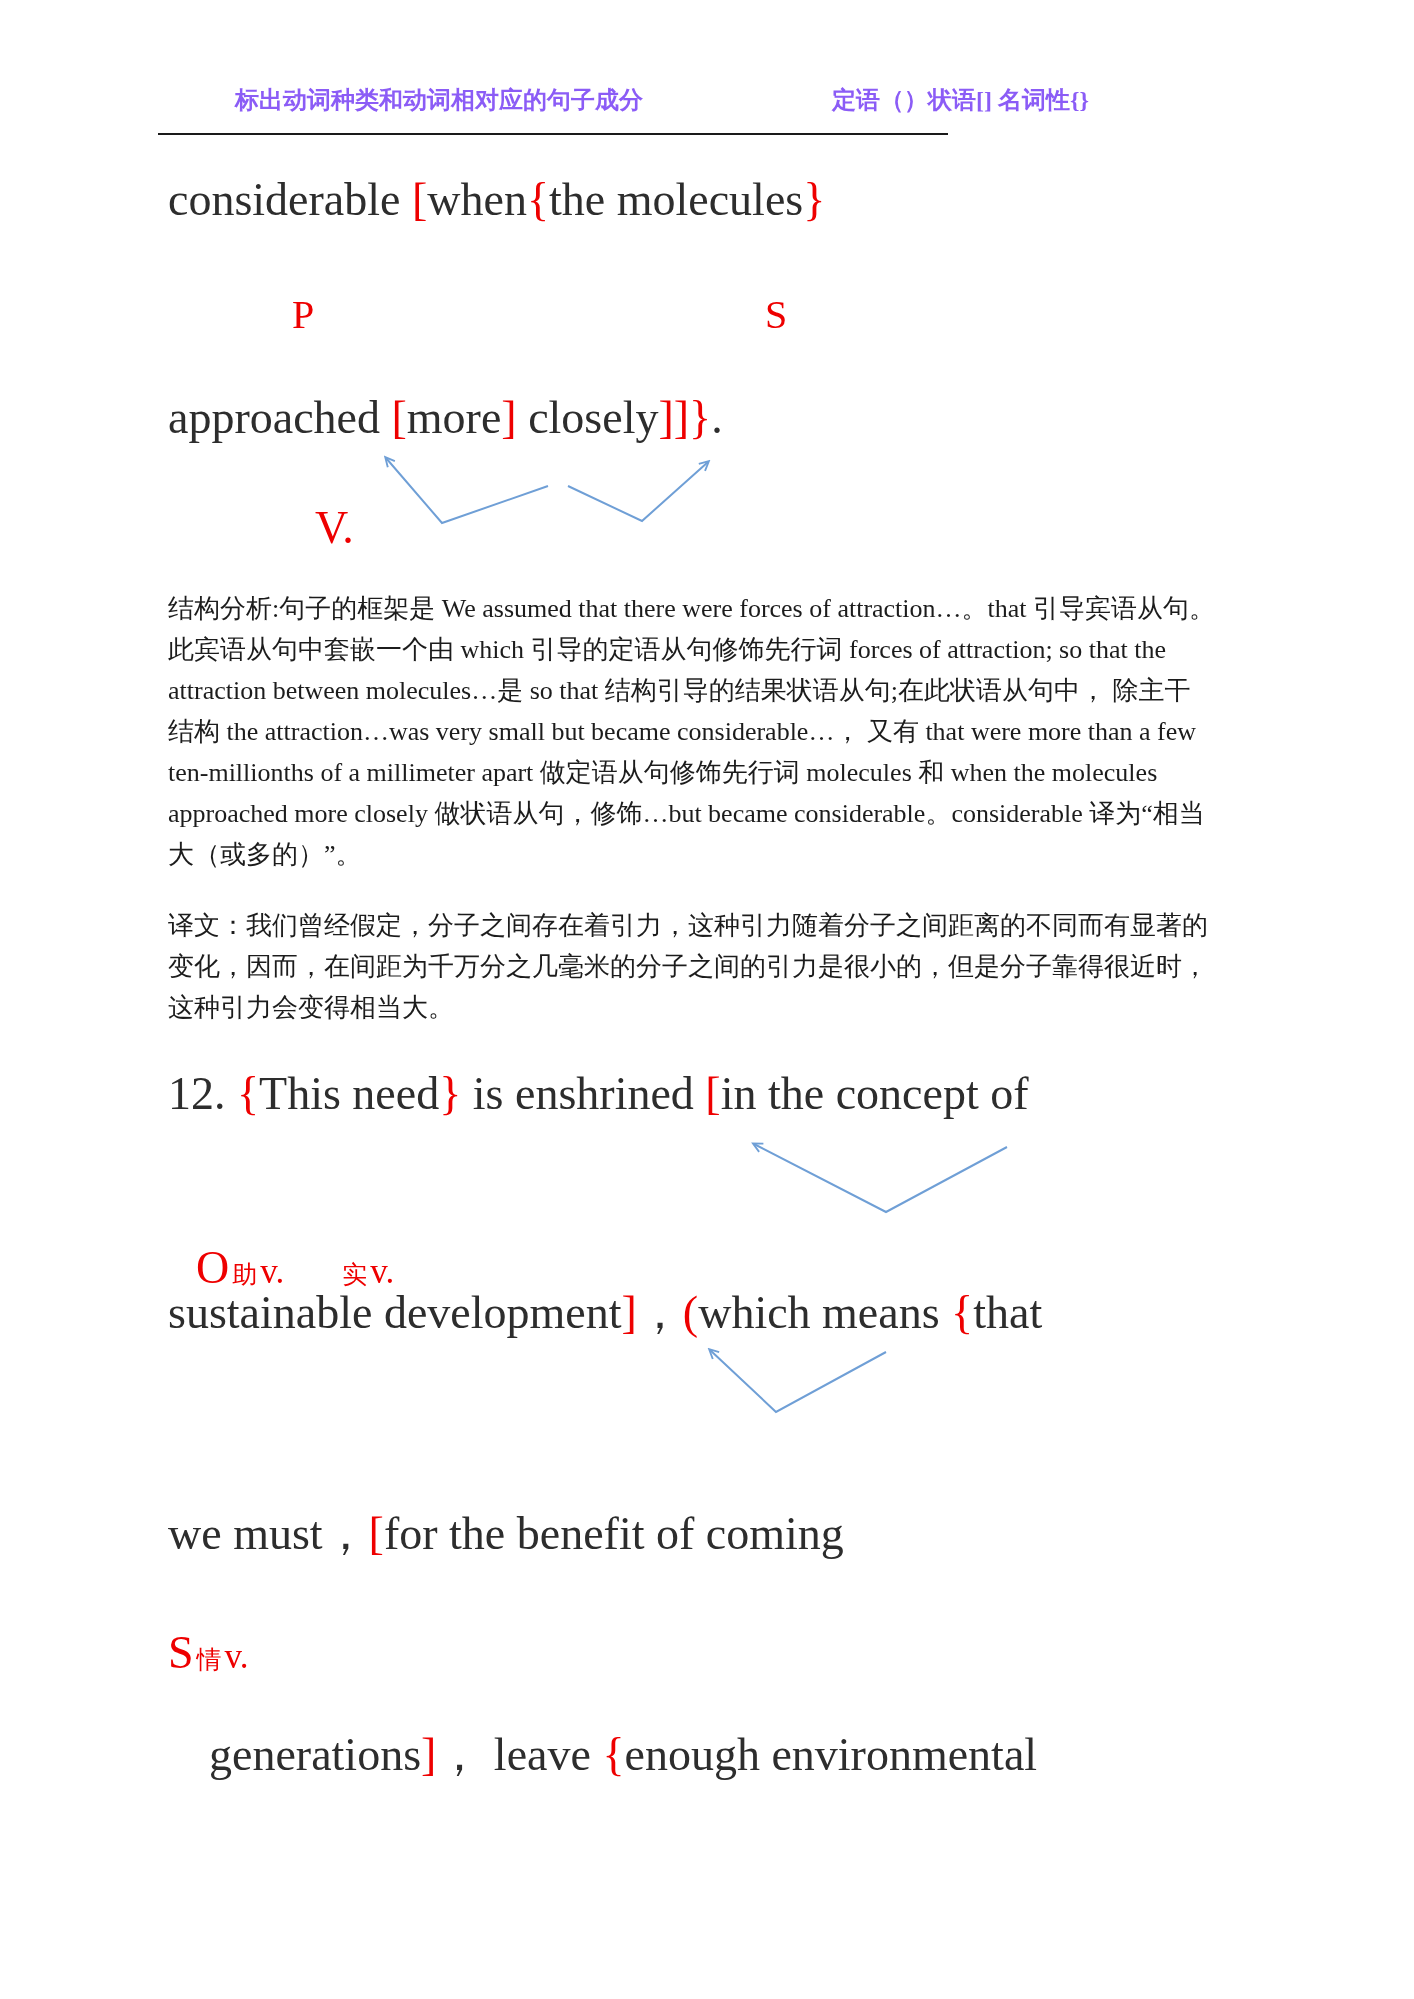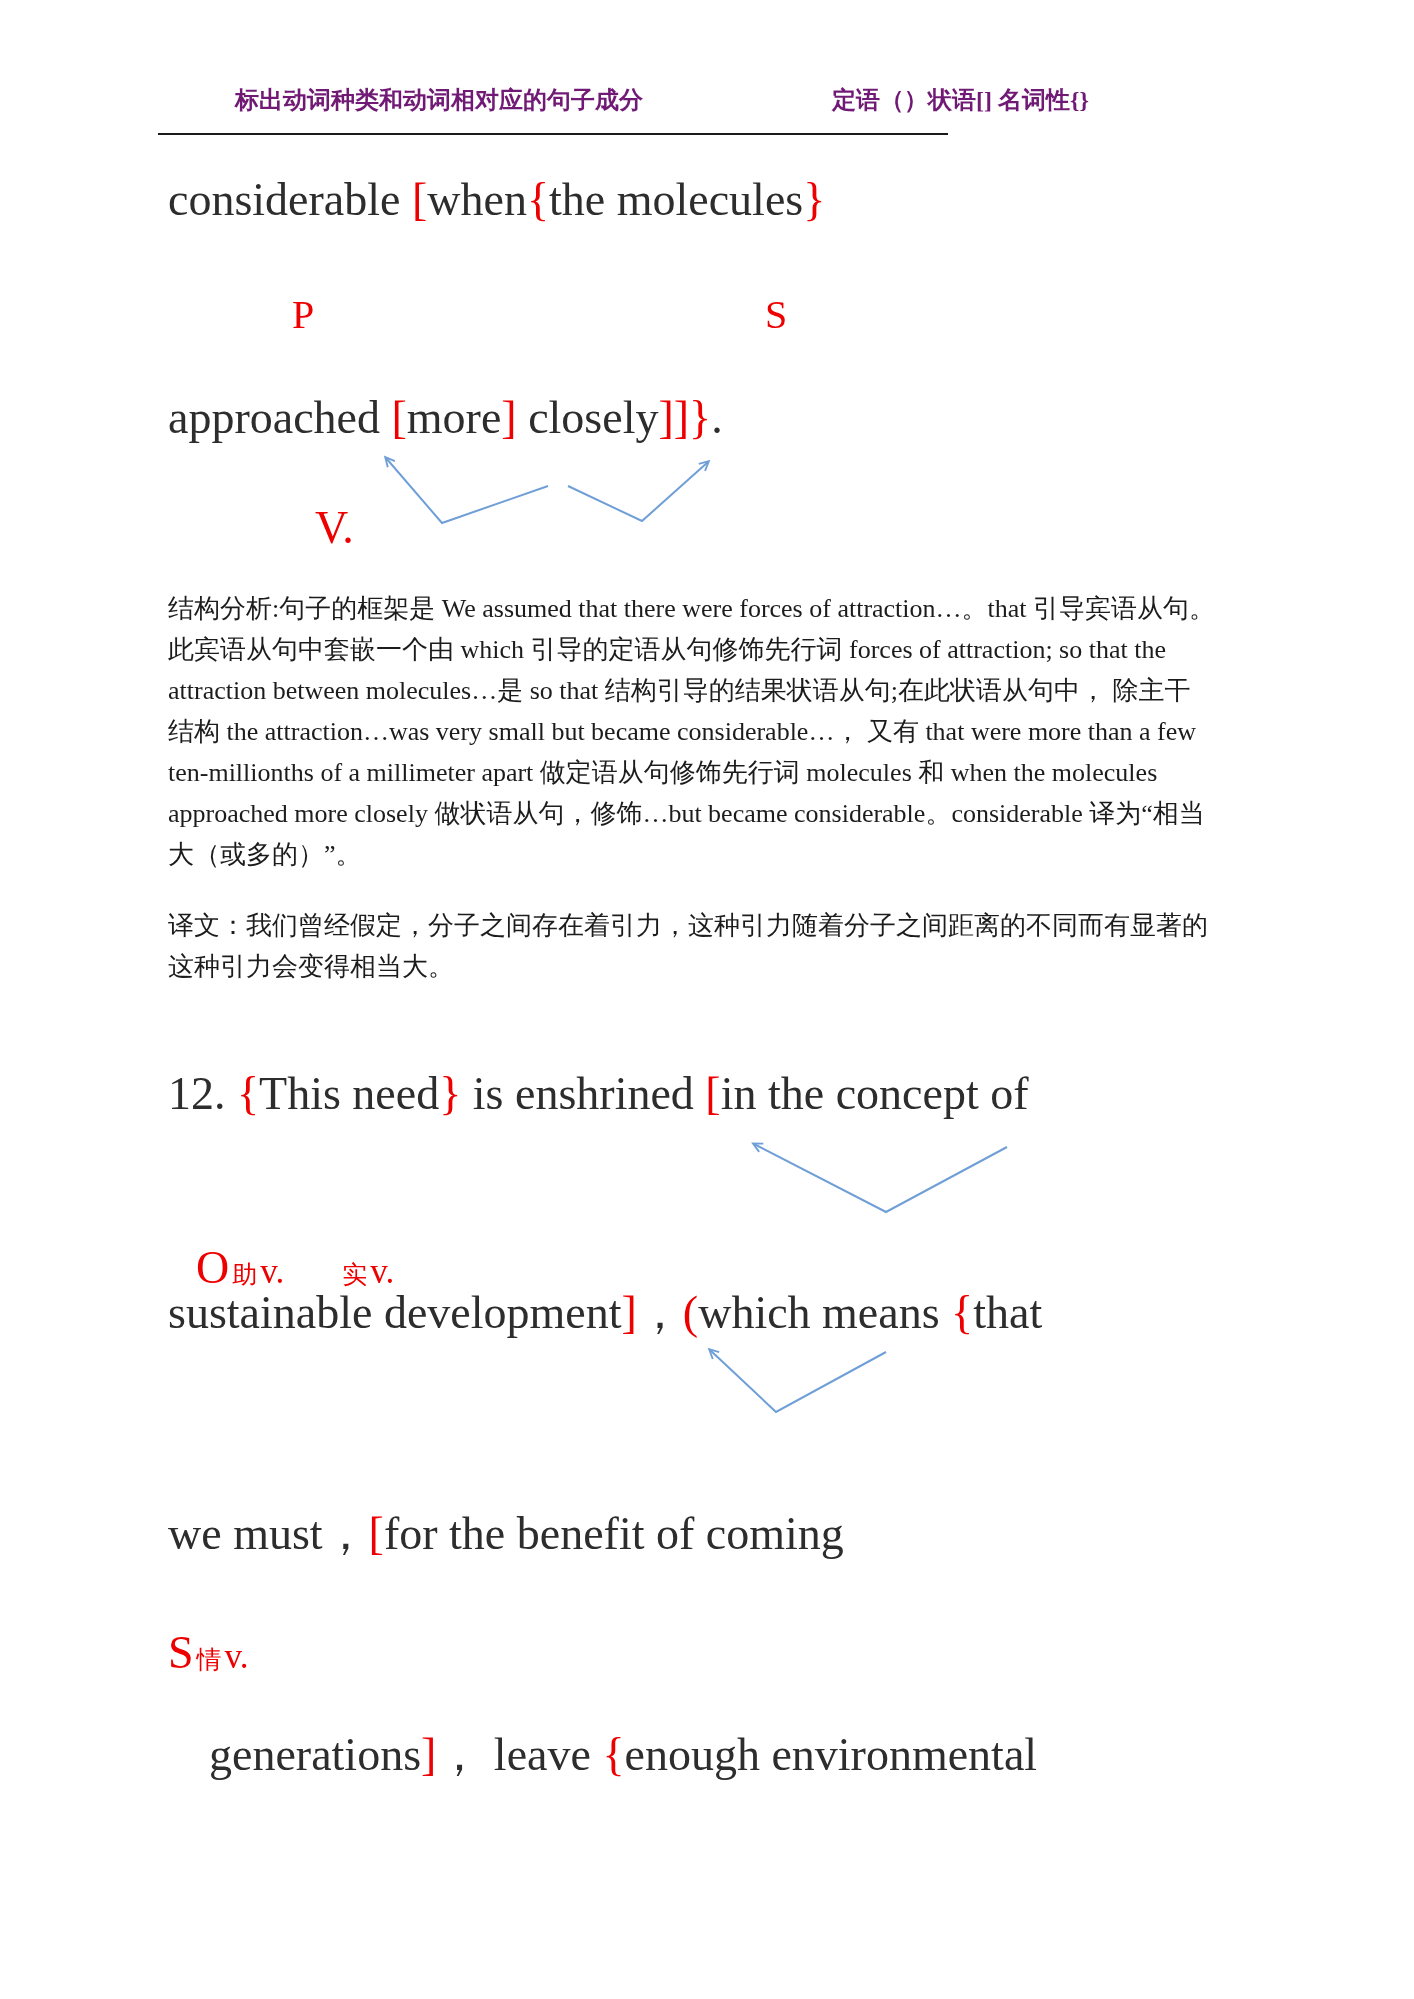--- a/index.html
+++ b/index.html
@@ -15,21 +15,21 @@
     height:1999px;
     background:#ffffff;
     font-family:"Liberation Serif","DejaVu Serif",serif;
     overflow:hidden;
   }
   
   .hdr{
     position:absolute;
     font-size:24px;
     font-weight:bold;
-    color:#701a75;
+    color:#8b5cf6;
     white-space:nowrap;
   }
   .hdr-rule{
     position:absolute;
     left:158px;top:133px;width:790px;height:0;
     border-top:2px solid #1a1a1a;
   }
   
   .bigline{
     position:absolute;
@@ -112,20 +112,21 @@
       <div class="pline">此宾语从句中套嵌一个由 which 引导的定语从句修饰先行词 forces of attraction; so that the</div>
       <div class="pline">attraction between molecules…是 so that 结构引导的结果状语从句;在此状语从句中， 除主干</div>
       <div class="pline">结构 the attraction…was very small but became considerable…， 又有 that were more than a few</div>
       <div class="pline">ten-millionths of a millimeter apart 做定语从句修饰先行词 molecules 和 when the molecules</div>
       <div class="pline">approached more closely 做状语从句，修饰…but became considerable。considerable 译为“相当</div>
       <div class="pline">大（或多的）”。</div>
     </div>
 
   <div class="para" style="top:905px;">
       <div class="pline">译文：我们曾经假定，分子之间存在着引力，这种引力随着分子之间距离的不同而有显著的</div>
+      <div class="pline">变化，因而，在间距为千万分之几毫米的分子之间的引力是很小的，但是分子靠得很近时，</div>
       <div class="pline">这种引力会变得相当大。</div>
     </div>
 
   <div class="bigline" style="top:1066px;"><span class="seg-k">12.  </span><span class="seg-r">{</span><span class="seg-k">This need</span><span class="seg-r">}</span><span class="seg-k"> is enshrined </span><span class="seg-r">[</span><span class="seg-k">in the concept of</span></div>
 
   <div class="lblrow" style="top:1240px;margin-left:28px;"><span class="seg-big">O</span><span class="seg-cjk">助</span><span class="seg-v">v.</span><span class="seg-cjk" style="margin-left: 58px;">实</span><span class="seg-v">v.</span></div>
 
   <div class="bigline" style="top:1285px;"><span class="seg-k">sustainable development</span><span class="seg-r">]</span><span class="seg-k">，</span><span class="seg-r">(</span><span class="seg-k">which means </span><span class="seg-r">{</span><span class="seg-k">that</span></div>
 
 

